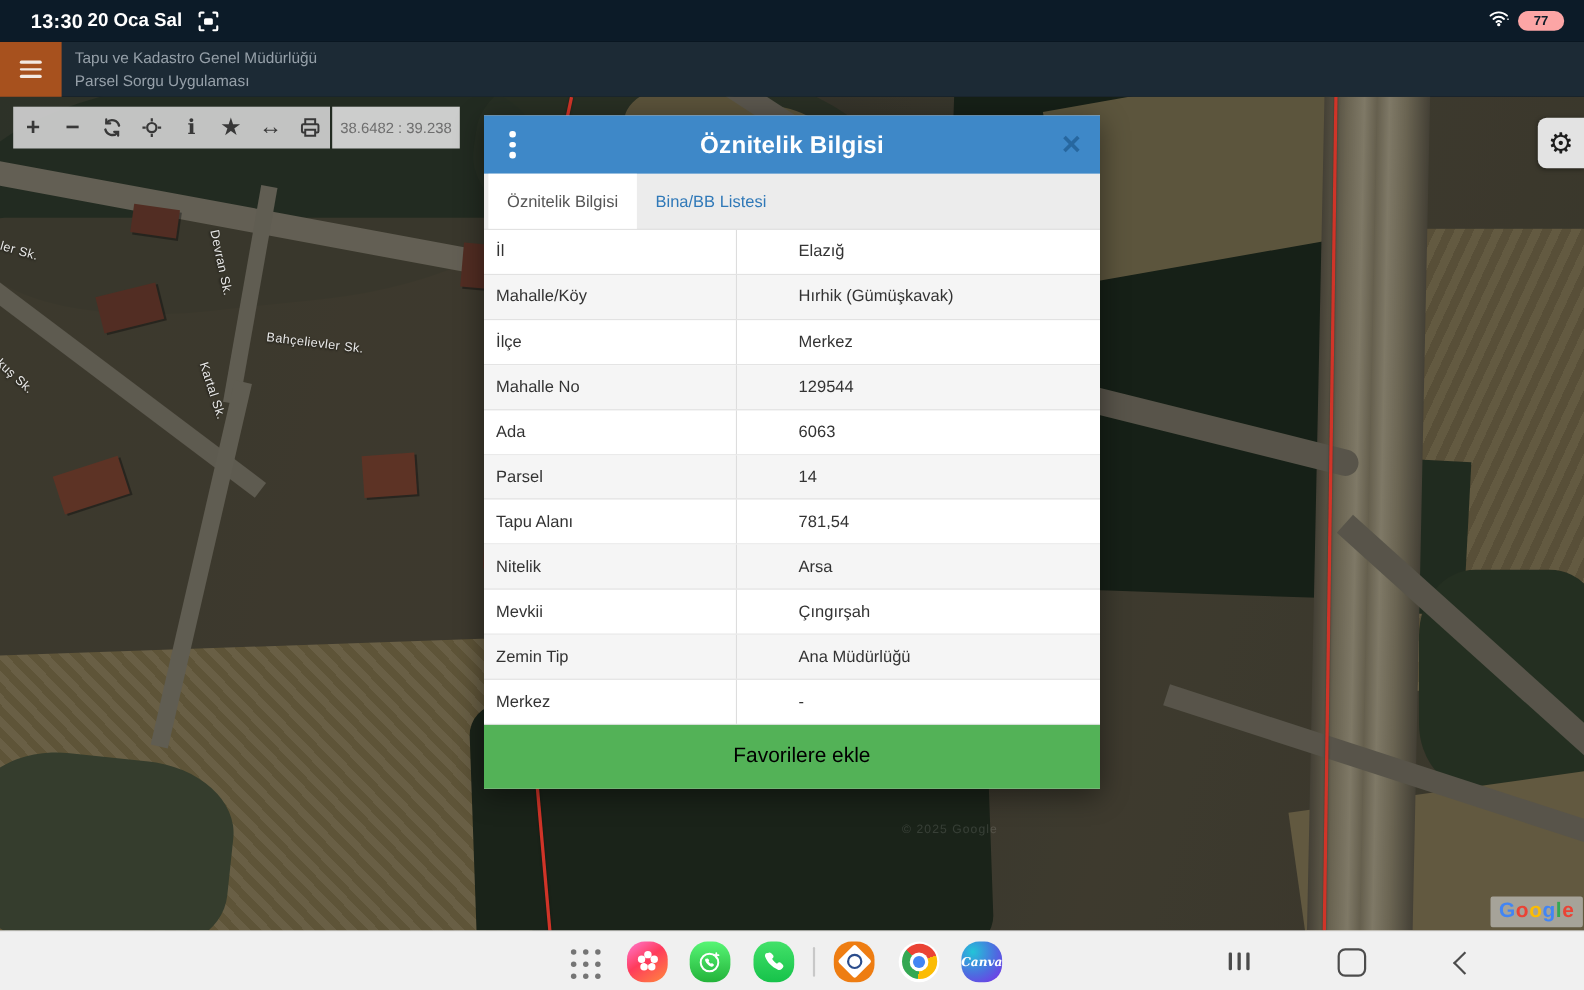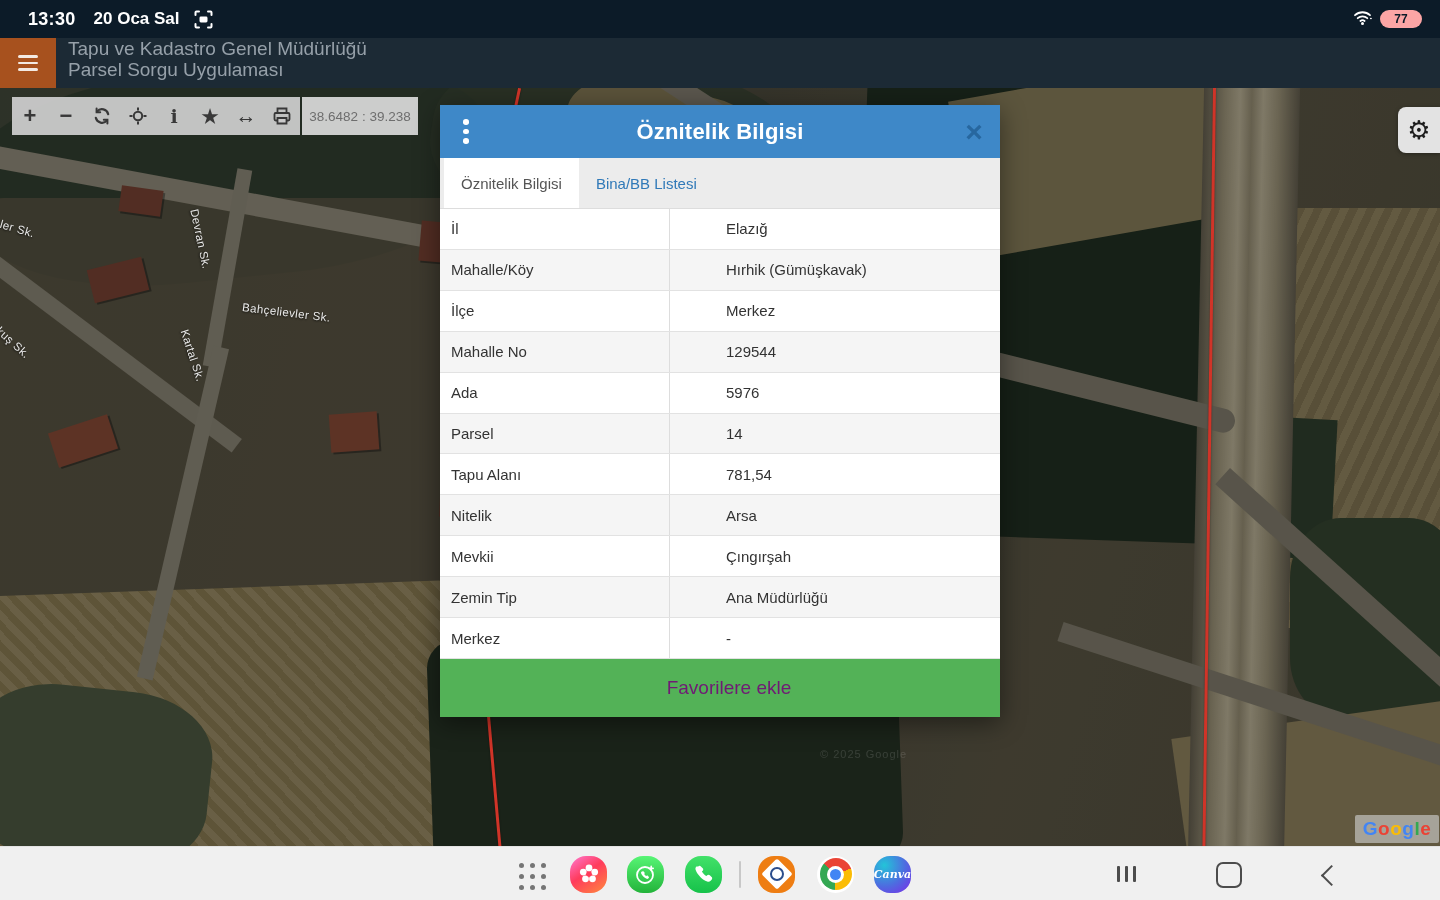--- a/index.html
+++ b/index.html
@@ -2,33 +2,33 @@
 <html style="--modal-header-blue: #3e88c8; --tab-link-blue: #3079b8; --favorite-green: #53b257; --menu-orange: #a7511e; --statusbar-dark: #0c1b28; --header-dark: #1c2a35; --parcel-red: #d03428;"><head>
 <meta charset="utf-8">
 <style>
   html,body{margin:0;padding:0;width:1440px;height:900px;overflow:hidden;
     font-family:"Liberation Sans",sans-serif;background:#000;}
 
   
   #statusbar{position:absolute;left:0;top:0;width:1440px;height:38px;background:var(--statusbar-dark,#0c1b28);
     display:flex;align-items:center;color:#fff;z-index:40;}
   .sb-time{margin-left:28px;font-size:18px;font-weight:700;letter-spacing:.3px;}
-  .sb-date{margin-left:18px;font-size:17px;font-weight:600;}
+  .sb-date{margin-left:4px;font-size:17px;font-weight:600;}
   .sb-capture{margin-left:14px;display:flex;align-items:center;}
   .sb-right{margin-left:auto;display:flex;align-items:center;margin-right:18px;gap:7px;}
   .battery{min-width:30px;height:18px;border-radius:10px;background:#fca5a5;color:#0c1b28;
     font-size:12px;font-weight:700;display:flex;align-items:center;justify-content:center;padding:0 6px;}
 
   
   #appheader{position:absolute;left:0;top:38px;width:1440px;height:50px;background:var(--header-dark,#1c2a35);
     display:flex;align-items:stretch;z-index:39;}
   #menu-btn{width:56px;background:var(--menu-orange,#a7511e);display:flex;flex-direction:column;
     align-items:center;justify-content:center;gap:4px;cursor:pointer;}
   #menu-btn i{display:block;width:20px;height:2.5px;background:#f3e9e2;border-radius:2px;}
-  .hdr-titles{margin-left:12px;display:flex;flex-direction:column;color:#96a0a9;font-size:19px;line-height:21px;}
+  .hdr-titles{margin-left:12px;display:flex;flex-direction:column;justify-content:center;color:#96a0a9;font-size:14px;line-height:21px;}
 
   
   #map{position:absolute;left:0;top:88px;width:1440px;height:758px;overflow:hidden;
     background:linear-gradient(105deg,#3e4433 0%,#474434 40%,#56503c 72%,#4e4936 100%);}
   #map .patch,#map .road,#map .house{position:absolute;}
   .p1{left:-30px;top:-20px;width:520px;height:210px;background:#2d3a28;border-radius:40%;transform:rotate(-6deg);opacity:.9;}
   .p2{left:430px;top:-30px;width:380px;height:190px;background:#35402c;border-radius:45%;transform:rotate(8deg);opacity:.85;}
   .p3{left:560px;top:0;width:200px;height:130px;background:#877850;border-radius:30%;transform:rotate(12deg);opacity:.9;}
   .p4{left:-20px;top:110px;width:500px;height:470px;background:#5b523d;border-radius:24px;opacity:.75;}
   .p5{left:-20px;top:500px;width:500px;height:290px;background:repeating-linear-gradient(48deg,#94845c 0 7px,#857549 7px 14px);transform:rotate(-2deg);}
@@ -102,21 +102,21 @@
   #dlg-tabs{height:50px;background:#ececec;display:flex;align-items:stretch;flex:none;border-bottom:1px solid #ddd;}
   .tab{display:flex;align-items:center;padding:0 17px;font-size:15px;cursor:pointer;}
   .tab.active{background:#fff;color:#555;margin-left:4px;}
   .tab.inactive{color:var(--tab-link-blue,#3079b8);}
   #dlg-table{flex:1;display:flex;flex-direction:column;background:#fff;}
   .row{flex:1;display:flex;border-bottom:1px solid #e2e2e2;gap:44px;}
   .row:nth-child(even){background:#f5f5f5;}
   .cell{display:flex;align-items:center;font-size:15px;color:#333;}
   .cell.label{width:218px;padding-left:11px;border-right:1px solid #ddd;}
   .cell.value{flex:1;padding-left:12px;}
-  #fav-btn{height:58px;flex:none;background:var(--favorite-green,#53b257);border:none;color:#701a75;
+  #fav-btn{height:58px;flex:none;background:var(--favorite-green,#53b257);border:none;color:#000000;
     font-size:19px;font-family:"Liberation Sans",sans-serif;cursor:pointer;padding-left:24px;}
 
   
   #dock{position:absolute;left:0;top:846px;width:1440px;height:54px;background:#f0f0f0;z-index:40;border-top:1px solid #e3e3e3;}
   .dock-icon{position:absolute;top:8.5px;width:37px;height:37px;border-radius:16px;cursor:pointer;}
   #apps-grid{left:519px;top:16px;width:auto;height:auto;display:grid;grid-template-columns:repeat(3,5px);gap:6px;border-radius:0;}
   #apps-grid i{width:5px;height:5px;border-radius:50%;background:#757575;display:block;}
   #gallery-icon{left:570px;background:linear-gradient(145deg,#ff7ad1 0%,#ff3b5c 45%,#ff8a3d 100%);
     display:flex;align-items:center;justify-content:center;}
   #whatsapp-icon{left:627px;background:linear-gradient(180deg,#57f575 0%,#23b33a 100%);
@@ -300,21 +300,21 @@
     <div class="row">
       <div class="cell label">İlçe</div>
       <div class="cell value">Merkez</div>
     </div>
     <div class="row">
       <div class="cell label">Mahalle No</div>
       <div class="cell value">129544</div>
     </div>
     <div class="row">
       <div class="cell label">Ada</div>
-      <div class="cell value">5976</div>
+      <div class="cell value">6063</div>
     </div>
     <div class="row">
       <div class="cell label">Parsel</div>
       <div class="cell value">14</div>
     </div>
     <div class="row">
       <div class="cell label">Tapu Alanı</div>
       <div class="cell value">781,54</div>
     </div>
     <div class="row">

